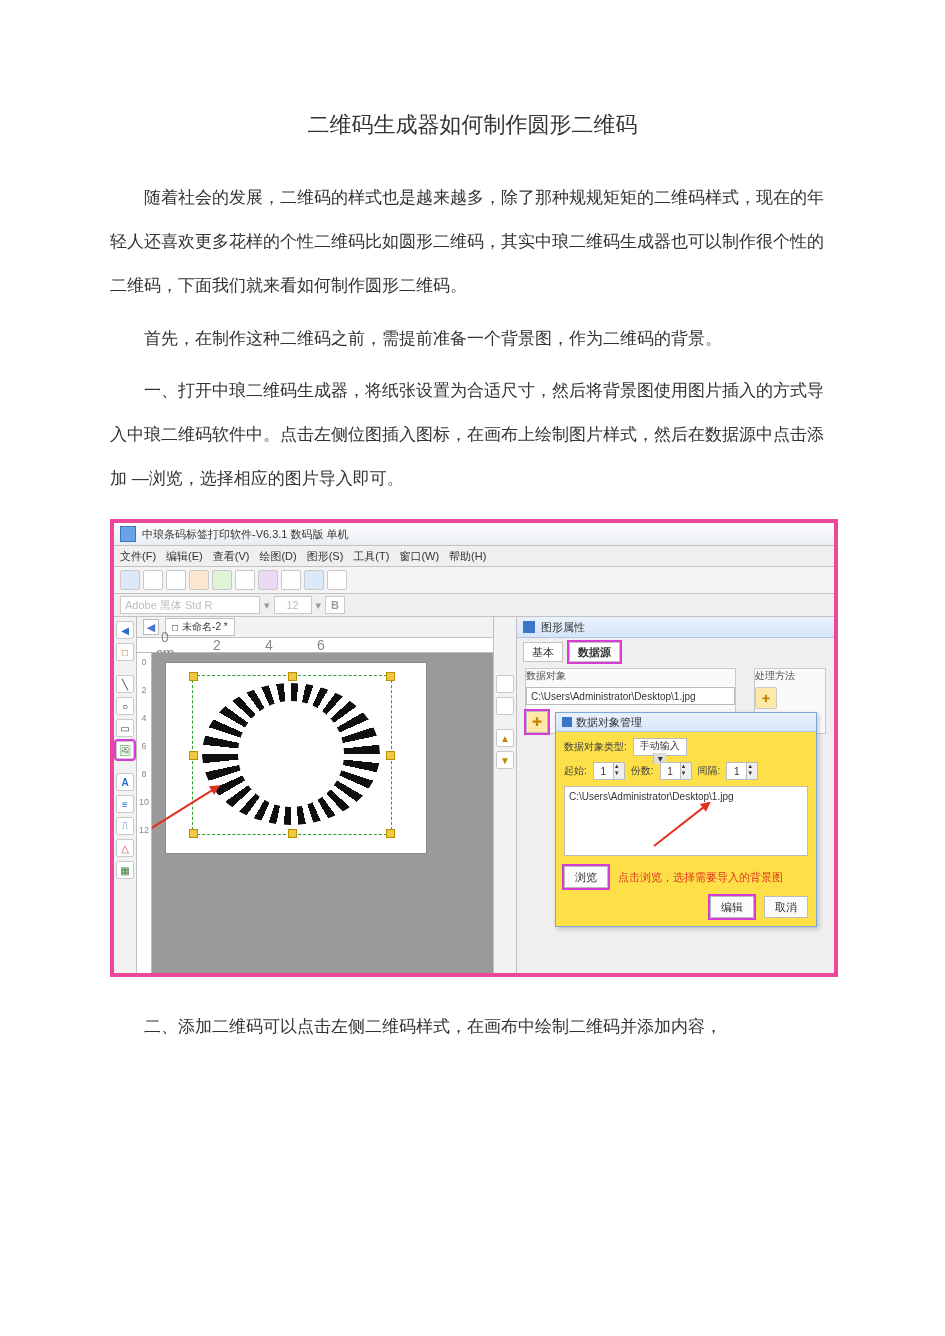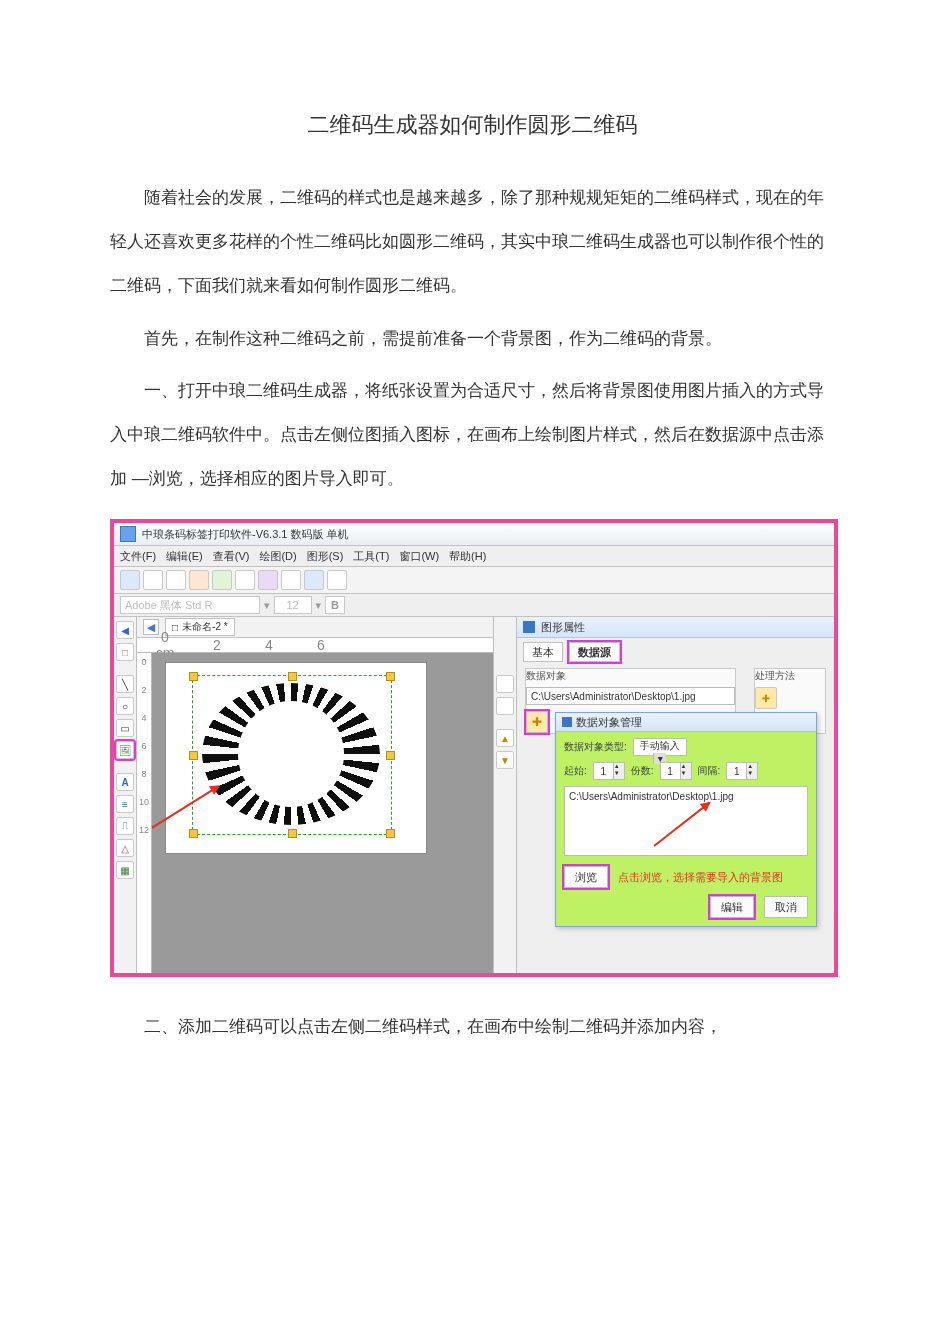--- a/index.html
+++ b/index.html
@@ -245,21 +245,21 @@
   .pathbox {
     flex:1; height:16px; border:1px solid #bbb; background:#fff; font-size:10px; display:flex; align-items:center; padding:0 4px; color:#333;
   }
   .plusbtn {
     width:20px; height:20px; border:1px solid #bbb; background:#ffe9a8; display:flex; align-items:center; justify-content:center;
     outline:2px solid #d63dd6; font-size:12px; color:#c58700;
   }
 
   
   .inner-dialog {
-    position:absolute; left:38px; top:50px; width:260px; border:1px solid #7aa5d8; background:#bef264;
+    position:absolute; left:38px; top:50px; width:260px; border:1px solid #7aa5d8; background:#fde047;
     box-shadow:2px 2px 5px rgba(0,0,0,.2);
   }
   .dlg-title {
     display:flex; align-items:center; height:18px; background:linear-gradient(#eaf1fb,#d6e5fa);
     padding:0 6px; font-size:11px; border-bottom:1px solid #a9c4e6;
   }
   .dlg-title .picon{ width:10px; height:10px; background:#3a76c5; margin-right:4px;}
   .dlg-body { padding:6px 8px; font-size:10px; }
   .dlg-row { display:flex; align-items:center; gap:6px; margin-bottom:6px; white-space:nowrap;}
   .dlg-label { color:#444; }

